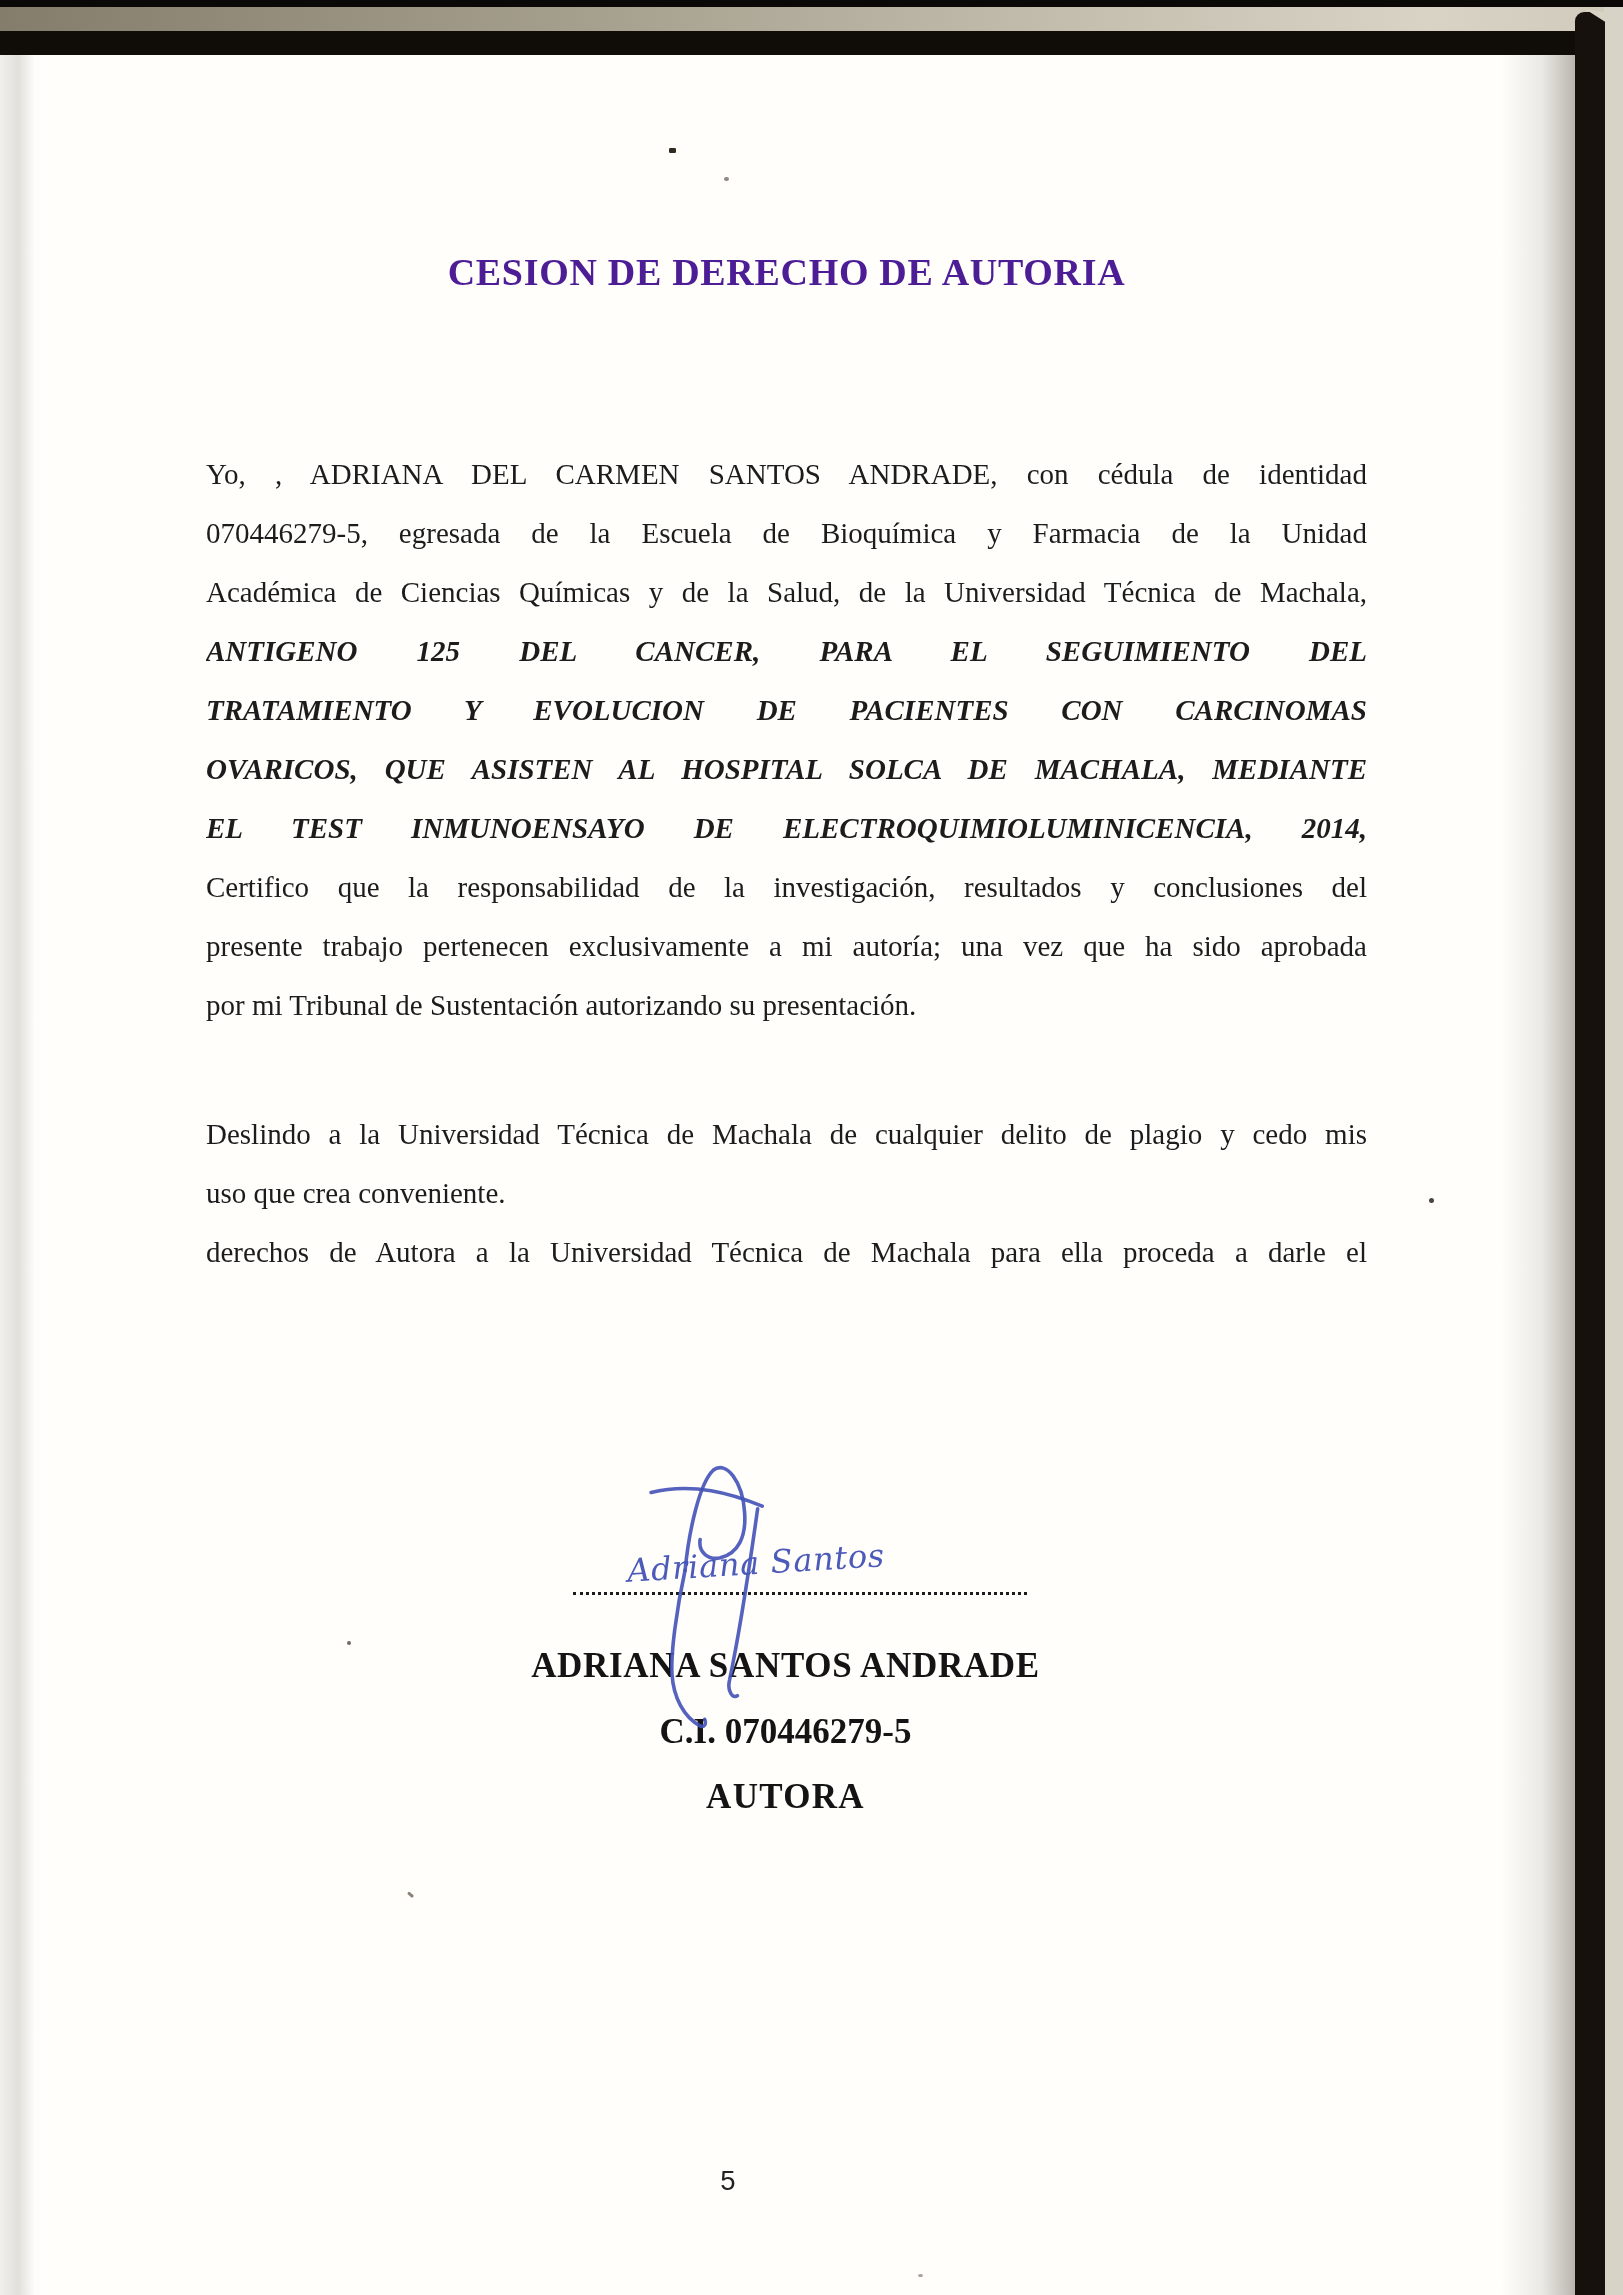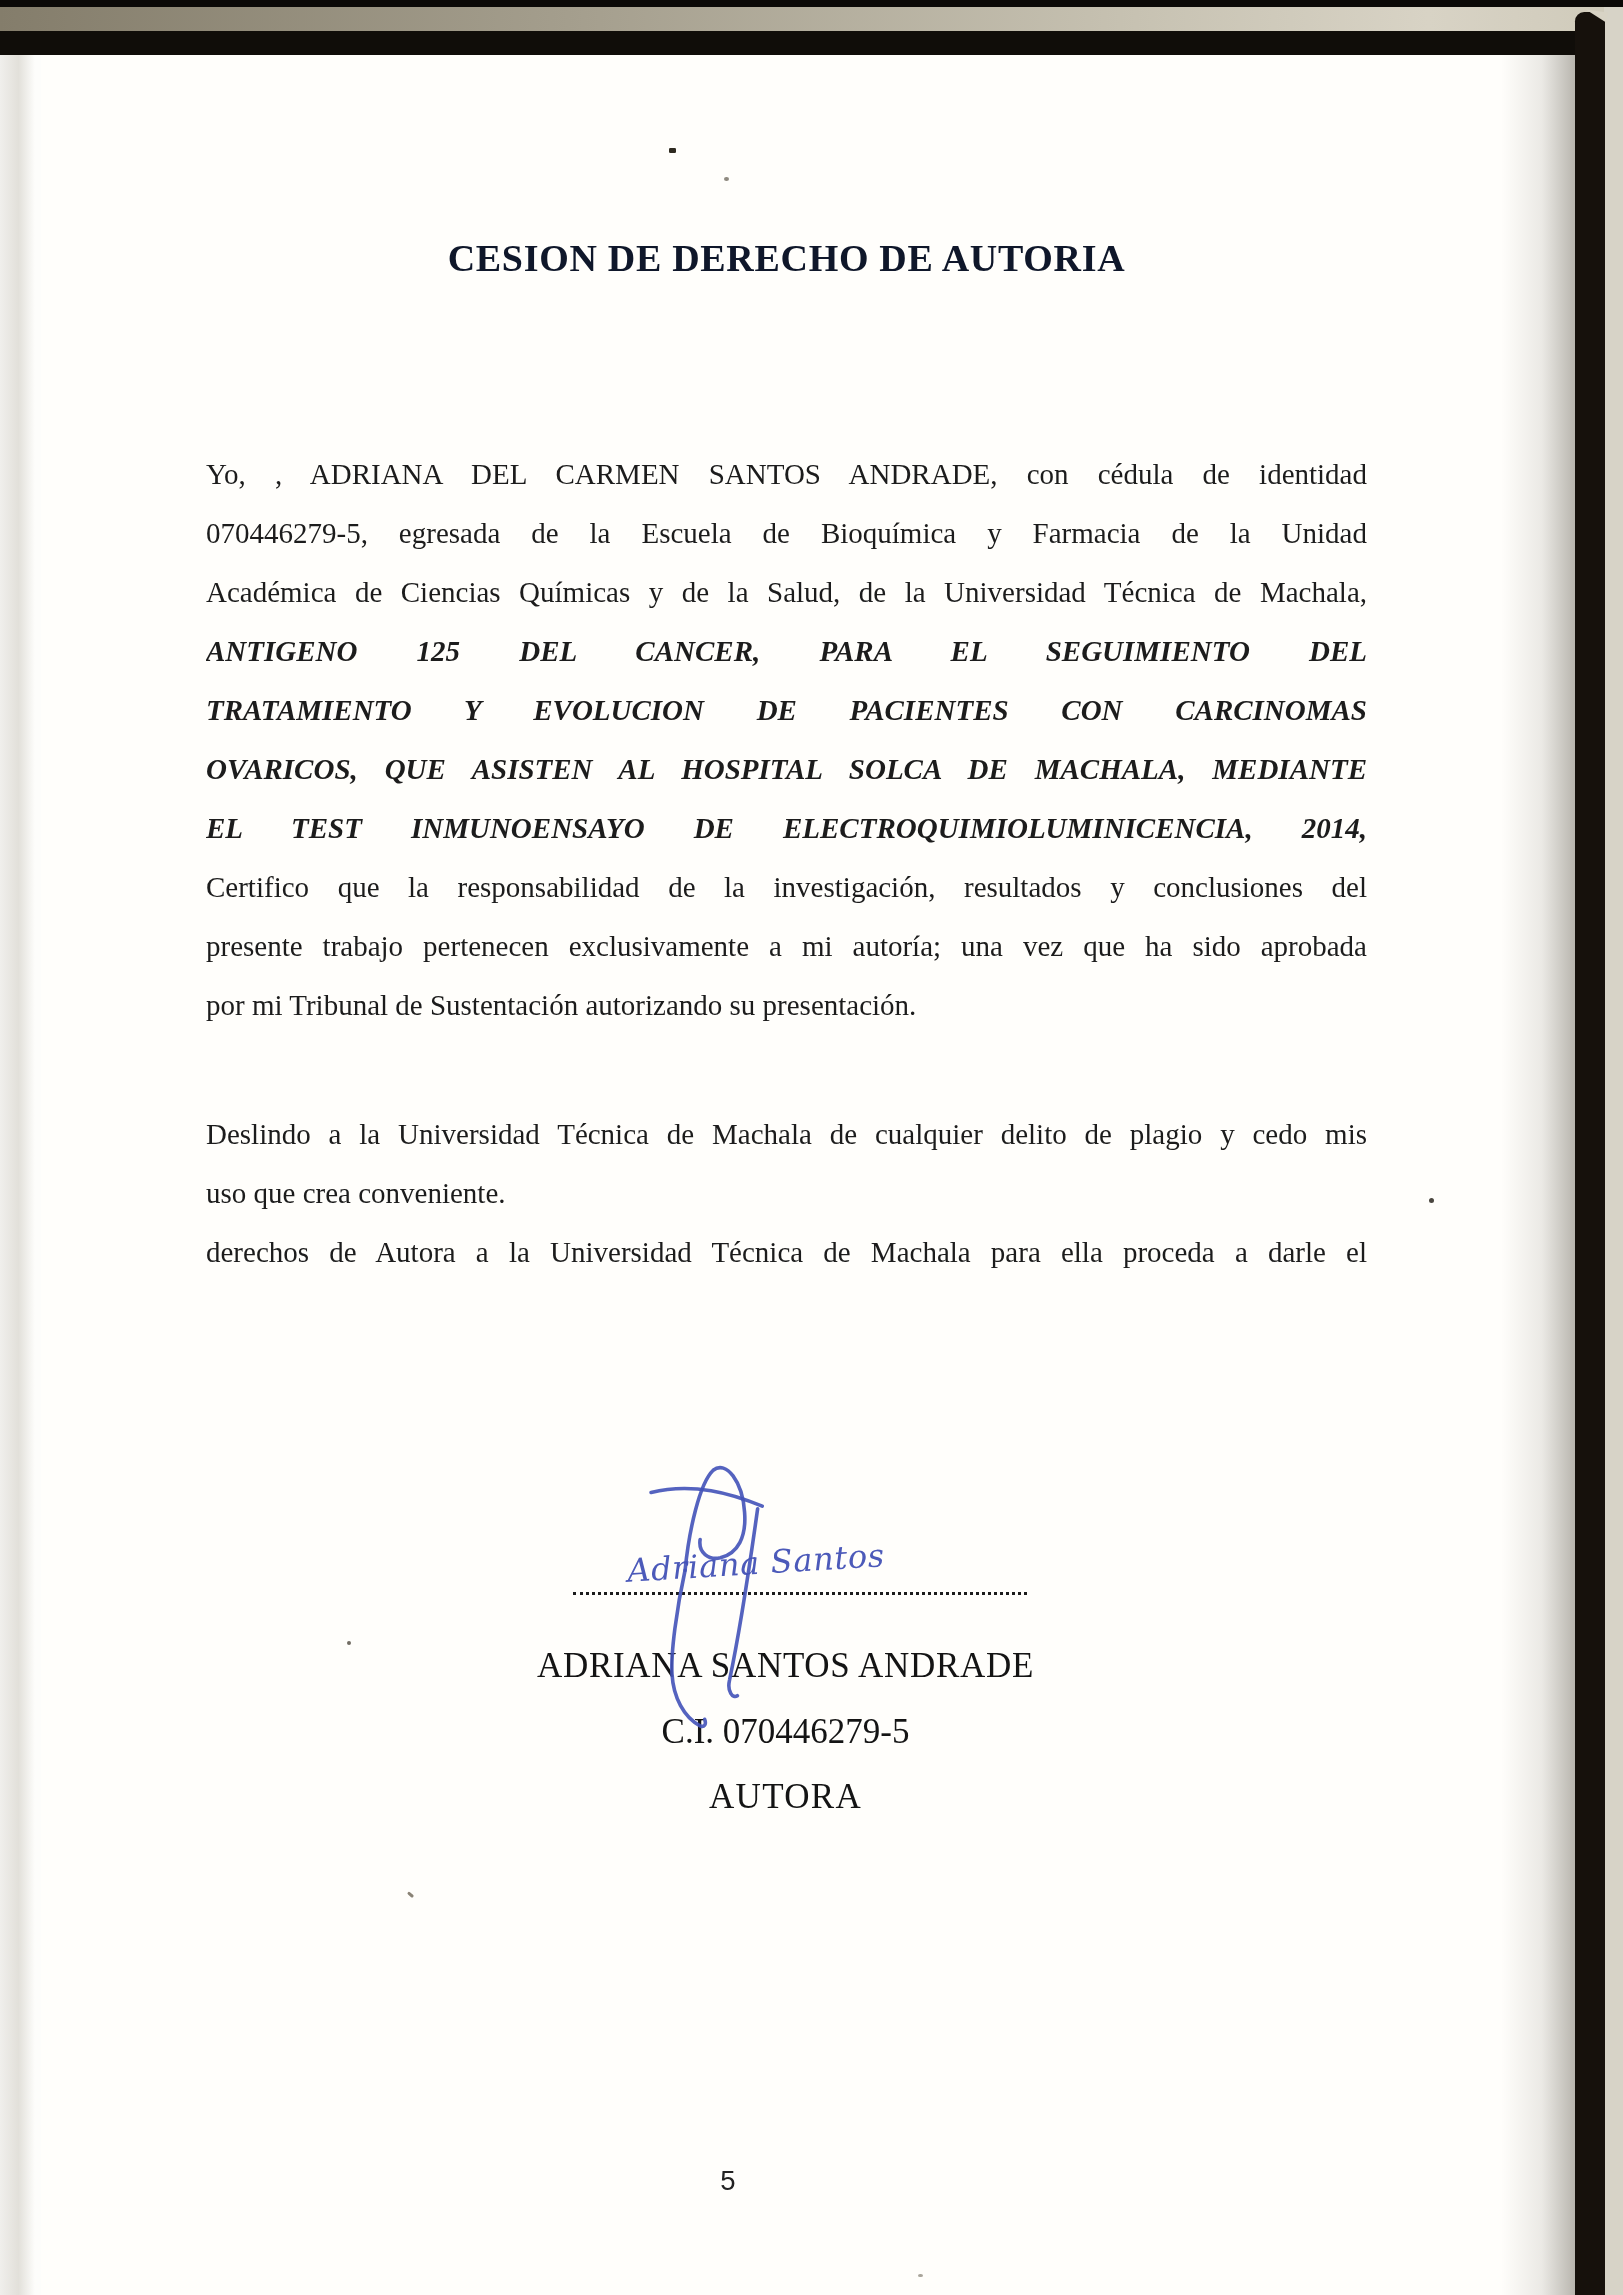--- a/index.html
+++ b/index.html
@@ -21,22 +21,22 @@
   .edge-right-outer{position:absolute;left:1604px;top:6.5px;width:19px;height:2289px;background:#d7d3c7;}
   .edge-right-dark{position:absolute;left:1575px;top:11.8px;width:30px;height:2284px;background:#16110c;border-top-left-radius:9.2px;border-top-right-radius:5.2px;}
   .edge-right-notch{position:absolute;left:1563px;top:10.5px;width:0;height:0;
     border-left:22px solid transparent;border-top:10.5px solid #d8d3c5;transform:translateX(22px) rotate(8deg);z-index:3;}
   .edge-right-shadow{position:absolute;left:1501px;top:55px;width:74px;height:2241px;
     background:linear-gradient(90deg,rgba(90,84,70,0) 0%,rgba(90,84,70,.12) 55%,rgba(70,64,50,.38) 100%);}
   .edge-left-shadow{position:absolute;left:0;top:55px;width:41px;height:2241px;
     background:linear-gradient(90deg,#f0efec 0%,#e2e0da 45%,#fdfdfb 85%);}
   
   .doc-title{
-    position:absolute;left:206px;top:229px;width:1161px;height:59px;
-    line-height:59px;text-align:center;font-weight:bold;font-size:38px;letter-spacing:0.7px;color:#0f172a;
+    position:absolute;left:206px;top:243px;width:1161px;height:59px;
+    line-height:59px;text-align:center;font-weight:bold;font-size:38px;letter-spacing:0.7px;color:#4c1d95;
   }
   .textblock{position:absolute;left:206px;width:1161px;font-size:29px;color:#1c1c1c;}
   #para1{top:445px;}
   #para2{top:1105px;}
   .tline{height:59px;line-height:59px;overflow:hidden;}
   .tline.just{text-align:justify;text-align-last:justify;}
   .sg-n{font-weight:normal;font-style:normal;}
   .sg-b{font-weight:normal;}
   .sg-bi{font-weight:bold;font-style:italic;}
   
@@ -44,21 +44,21 @@
     position:absolute;left:627px;top:1544px;
     font-style:italic;font-family:"DejaVu Serif",serif;
     font-size:32px;color:#3f4eb5;opacity:.93;letter-spacing:0.7px;
     transform:rotate(-3.5deg);z-index:6;white-space:nowrap;
   }
   .sig-dotted{position:absolute;left:573px;top:1572px;width:454px;height:19.6px;
     border-bottom:3.3px dotted #1b1b1b;z-index:4;}
   .sig-svg{position:absolute;left:621px;top:1465px;z-index:7;}
   .sig-svg path{fill:none;stroke:#4352b8;stroke-width:5.5;stroke-linecap:round;opacity:.9;}
   .sig-line{position:absolute;left:262px;width:1047px;height:46px;line-height:46px;
-    text-align:center;font-weight:normal;color:#141414;}
+    text-align:center;font-weight:bold;color:#141414;}
   #sig-name{top:1643px;font-size:35px;letter-spacing:0.7px;}
   #sig-ci{top:1709px;font-size:35px;}
   #sig-role{top:1774px;font-size:35px;letter-spacing:1.3px;}
   
   .page-number{position:absolute;left:705px;top:2161px;width:46px;height:39px;line-height:39px;
     text-align:center;font-family:"Liberation Sans","DejaVu Sans",sans-serif;font-size:27.5px;color:#222;}
   
   .speck{position:absolute;border-radius:50%;}
   .sp1{left:669px;top:148px;width:6.5px;height:4.6px;background:#2e2a20;border-radius:1.3px;}
   .sp2{left:724px;top:177px;width:4.6px;height:3.9px;background:#8f8a80;}

